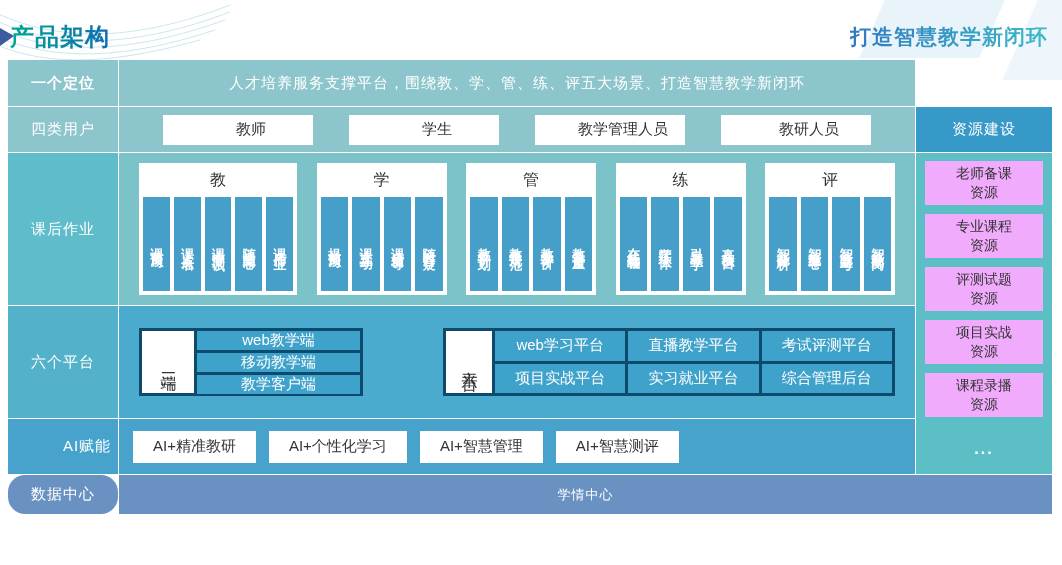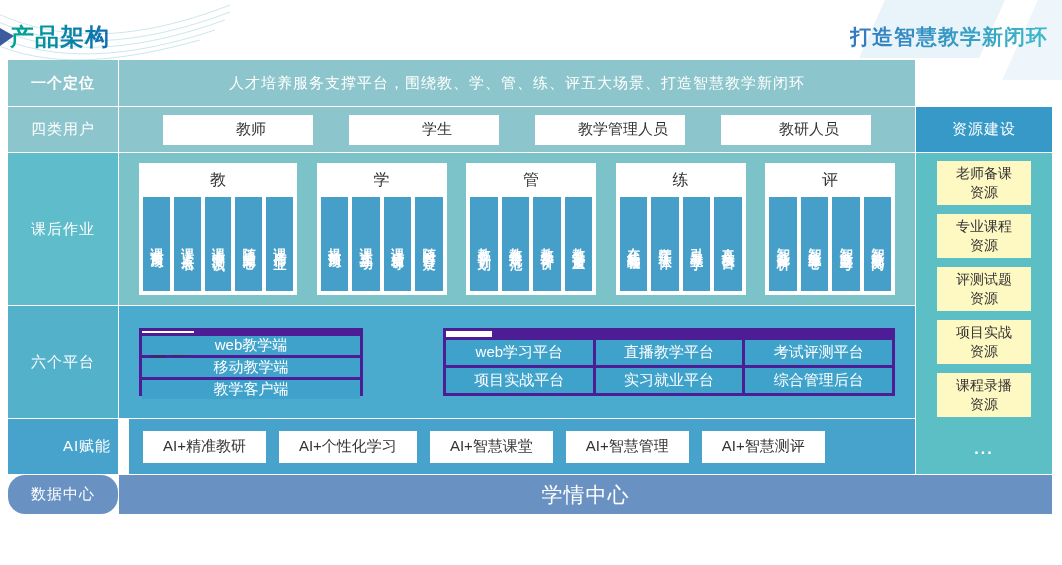--- a/index.html
+++ b/index.html
@@ -87,22 +87,22 @@
     grid-area: 2/3; background: var(--sidebar_header_blue);
     display: flex; align-items: center; justify-content: center;
     color: #fff; font-size: 15px; letter-spacing: 1px;
   }
   .sb-panel {
     grid-row: 3/6; grid-column: 3; background: var(--sidebar_panel_teal);
     display: flex; flex-direction: column; align-items: center;
     padding: 8px 8px 0 8px; gap: 9px;
   }
   .res-box {
-    background: #fef9c3; color: var(--box_text_dark);
-    width: 94px; min-height: 44px; font-size: 14px; line-height: 19px;
+    background: #f0abfc; color: var(--box_text_dark);
+    width: 118px; min-height: 44px; font-size: 14px; line-height: 19px;
     display: flex; align-items: center; justify-content: center;
     text-align: center; white-space: pre-line; flex: 0 0 auto;
   }
   .sb-more { color: #fff; font-size: 16px; font-weight: bold; letter-spacing: 2px; margin-top: 14px; }
 
   
   .cnt3 {
     grid-area: 3/2; background: var(--scene_bg_teal);
     display: flex; align-items: center; justify-content: space-between;
     padding: 10px 20px;
@@ -124,21 +124,21 @@
     font-size: 13px; font-weight: 600; letter-spacing: 3px;
     display: flex; align-items: center; justify-content: center;
   }
 
   
   .cnt4 {
     grid-area: 4/2; background: var(--platform_bg_blue);
     display: flex; align-items: center;
     padding: 0 20px; gap: 40px;
   }
-  .plat-wrap { background: #4c1d95; padding: 3px; display: flex; gap: 3px; height: 68px; flex-direction: column; }
+  .plat-wrap { background: #0c4a6e; padding: 3px; display: flex; gap: 3px; height: 68px; }
   .terminals { width: 224px; }
   .sixplat { flex: 1; margin-left: 40px; }
   .plat-vlabel {
     background: #fff; color: var(--box_text_dark); font-size: 16px;
     writing-mode: vertical-rl; text-orientation: upright; letter-spacing: 2px;
     display: flex; align-items: center; justify-content: center;
   }
   .terminals .plat-vlabel { width: 52px; }
   .sixplat .plat-vlabel { width: 46px; }
   .t-items { flex: 1; display: flex; flex-direction: column; gap: 3px; }
@@ -148,33 +148,33 @@
   }
   .p-grid { flex: 1; display: grid; grid-template-columns: repeat(3, 1fr); grid-auto-rows: 1fr; gap: 3px; }
   .p-grid > div {
     background: var(--platform_box_blue); color: #fff; font-size: 15px;
     display: flex; align-items: center; justify-content: center;
   }
 
   
   .cnt5 {
     grid-area: 5/2; background: var(--ai_blue);
-    display: flex; align-items: center; padding: 0 14px; gap: 13px; margin-left: 10px;
+    display: flex; align-items: center; padding: 0 14px; gap: 13px;
   }
   .ai-box {
     background: #fff; color: var(--box_text_dark); font-size: 15px;
     height: 32px; padding: 0 20px;
     display: flex; align-items: center; justify-content: center;
   }
 
   
   .cnt6 {
     grid-row: 6; grid-column: 2/4; background: var(--data_steel_blue);
     display: flex; align-items: center; justify-content: center;
-    color: #fff; font-size: 21px; letter-spacing: 1px;
+    color: #fff; font-size: 13px; letter-spacing: 1px;
   }
 </style>
 </head>
 <body>
 
 <svg class="wave-deco" width="230" height="70" viewBox="0 0 230 70">
   <g fill="none" stroke="#bfe0e6" stroke-width="1" opacity="0.8">
     <path d="M-10,10 C60,45 140,40 230,5"></path>
     <path d="M-10,18 C60,52 140,46 230,12"></path>
     <path d="M-10,26 C60,58 135,52 225,20"></path>
@@ -284,21 +284,20 @@
           <div>实习就业平台</div>
           <div>综合管理后台</div>
         </div>
     </div>
   </div>
 
   <div class="lbl lbl5">AI赋能</div>
   <div class="cnt5">
       <div class="ai-box">AI+精准教研</div>
       <div class="ai-box">AI+个性化学习</div>
-      <div class="ai-box">AI+智慧课堂</div>
       <div class="ai-box">AI+智慧管理</div>
       <div class="ai-box">AI+智慧测评</div>
     </div>
 
   <div class="lbl lbl6">数据中心</div>
   <div class="cnt6">学情中心</div>
 
 </div>
 
 </body></html>

